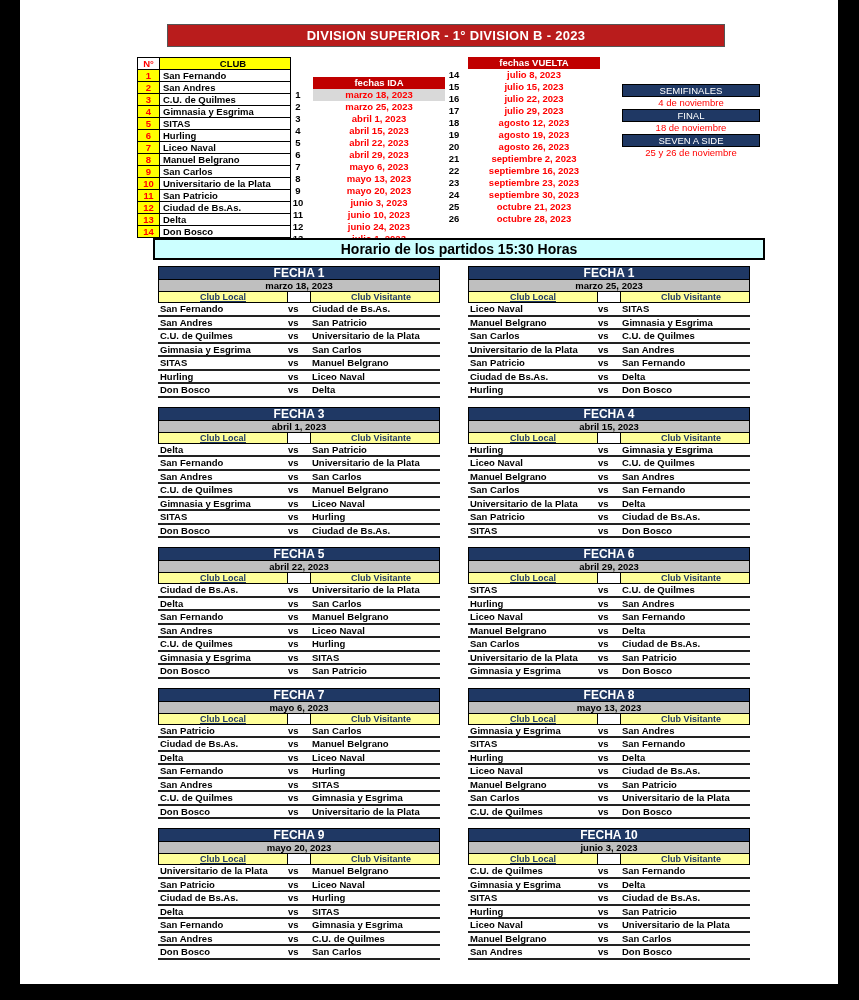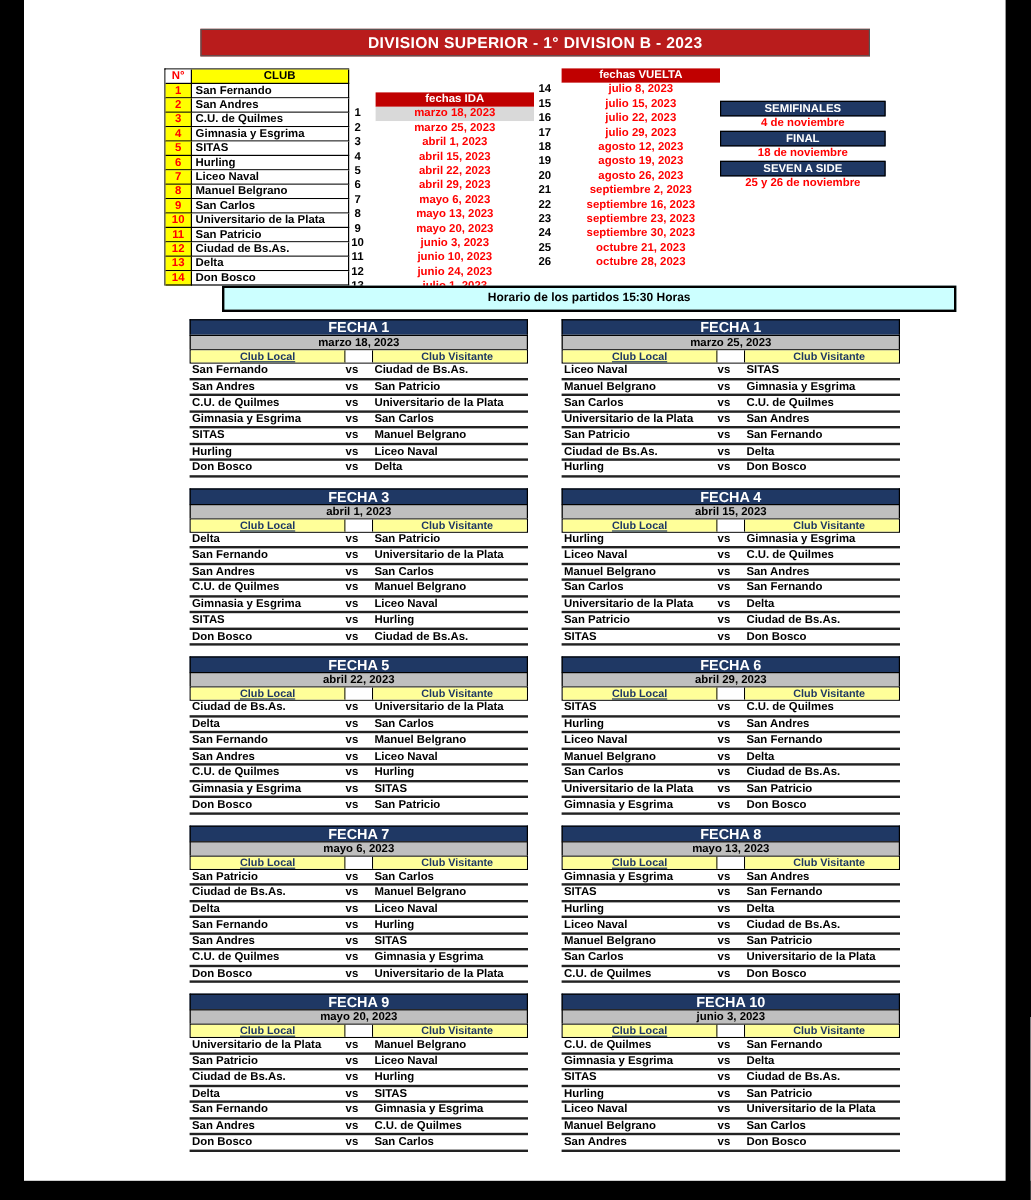--- a/index.html
+++ b/index.html
@@ -32,29 +32,29 @@
   .rounds-ida    { left:283px; width:162px;margin-top:20px; }
   .rounds-vuelta { left:440px; width:160px; }
   .round-row { display:flex; height:12px; line-height:12px; }
   .round-num  { width:30px; text-align:center; color:#000; }
   .rounds-vuelta .round-num { width:28px; }
   .round-date { width:132px; text-align:center; color:var(--red_text); background:#fff; }
   .round-date.hl { background:var(--highlight); }
   .red-header { width:132px; text-align:center; color:#fff; background:var(--red_header); }
 
   
-  .playoffs { position:absolute; left:600px; top:84px; width:138px; font-weight:bold; font-size:9.5px; }
+  .playoffs { position:absolute; left:622px; top:84px; width:138px; font-weight:normal; font-size:9.5px; }
   .playoff-label { height:13px; line-height:12px; background:var(--navy); border:1px solid #000;
     color:#fff; text-align:center; }
   .playoff-date { height:12px; line-height:12px; color:var(--red_text); text-align:center; }
 
   
   .banner { position:absolute; left:153px; top:238px; width:612px; height:22px;
     background:var(--banner); border:2px solid #000; text-align:center;
-    font-weight:bold; font-size:10px; color:#000; line-height:18px;margin-left:32px; }
+    font-weight:bold; font-size:14px; color:#000; line-height:18px; }
 
   
   .fixtures { position:absolute; left:158px; top:266px; width:592px;
     display:grid; grid-template-columns:282px 282px; column-gap:28px; row-gap:9px; }
   .fixture-block { width:282px; }
   .fx-header { height:13px; line-height:12px; background:var(--navy); color:#fff;
     font-size:12px; font-weight:bold; text-align:center; border:1px solid #000; border-bottom:none; }
   .fx-date { height:12px; line-height:11px; background:var(--gray_band); color:#000;
     font-size:9.5px; font-weight:bold; text-align:center; border:1px solid #000; border-bottom:none; }
   .fx-cols { display:flex; height:12px; border:1px solid #000; font-size:9px; font-weight:bold;

